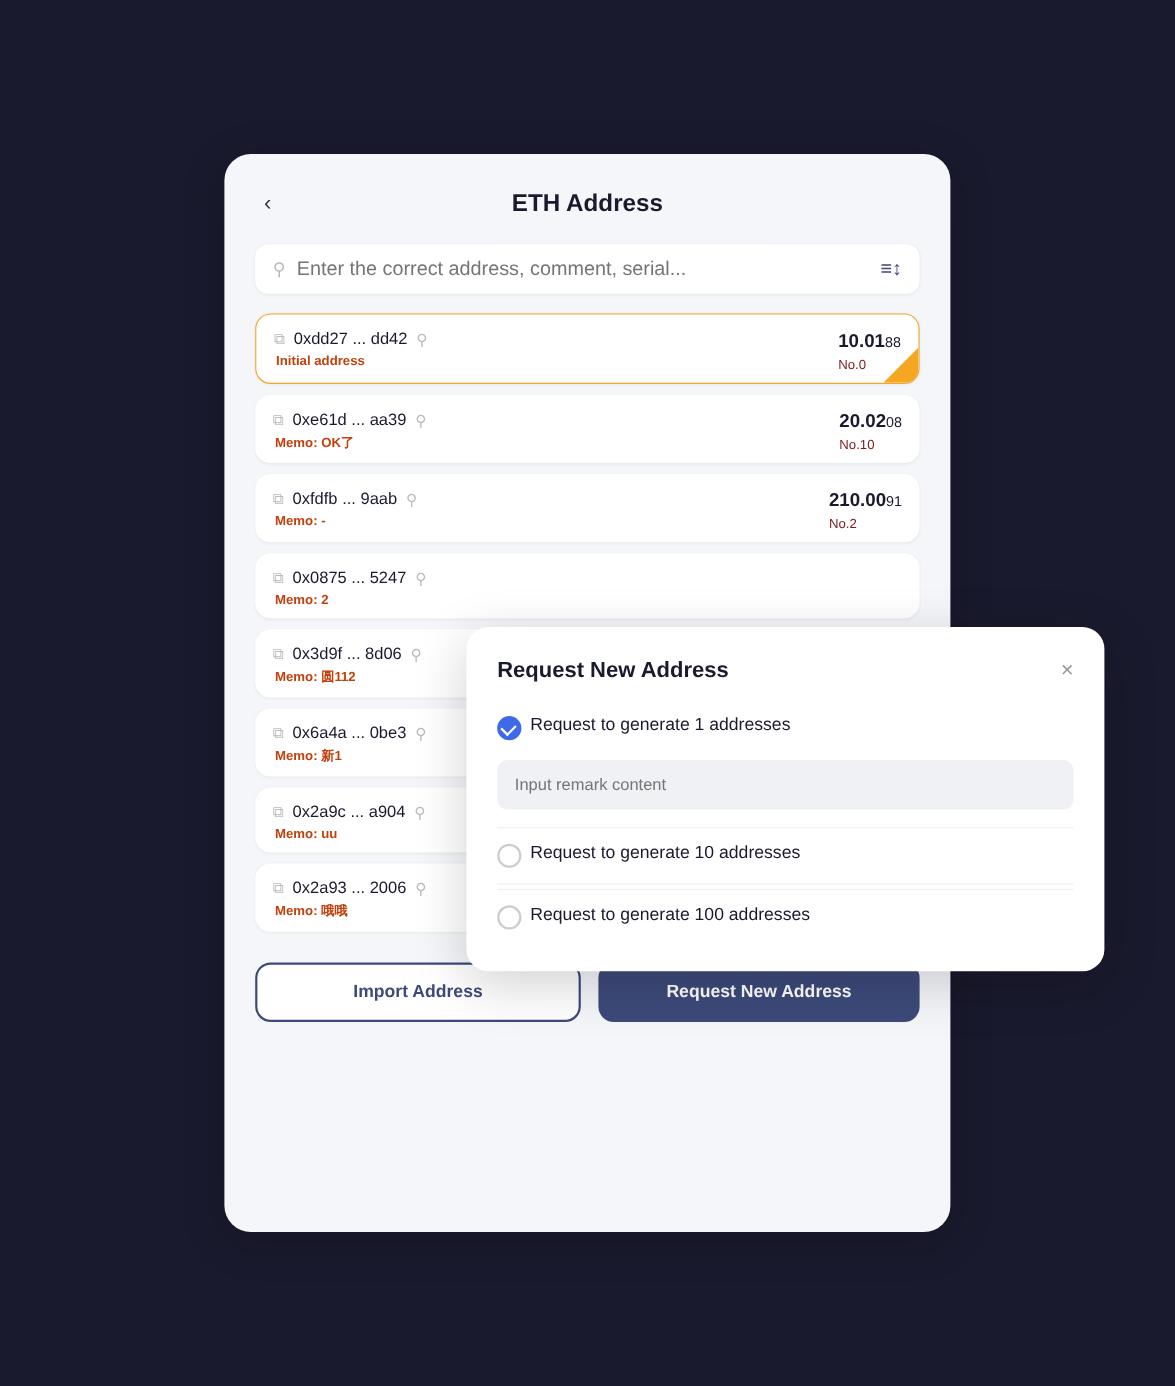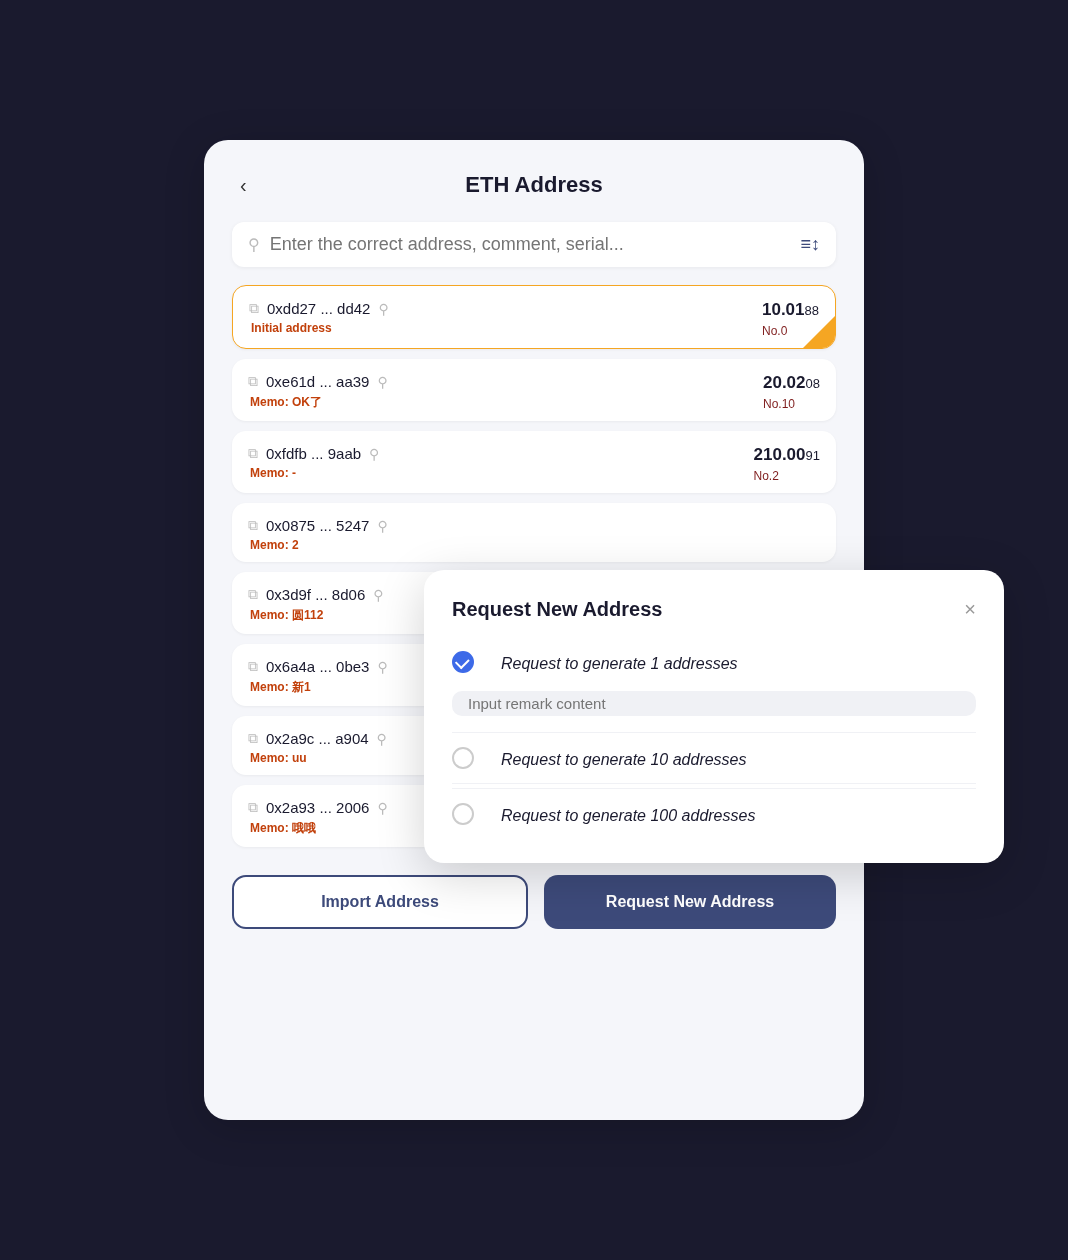--- a/index.html
+++ b/index.html
@@ -240,24 +240,23 @@
     .modal-close {
       background: none;
       border: none;
       cursor: pointer;
       font-size: 20px;
       color: #999;
     }
 
     .modal-option {
       display: flex;
-      align-items: flex-end;
-      gap: 27px;
+      align-items: flex-start;
+      gap: 8px;
       padding: 10px 0;
-      font-style: italic;
     }
 
     .radio-circle {
       width: 22px;
       height: 22px;
       border-radius: 50%;
       border: 2px solid #ccc;
       display: flex;
       align-items: center;
       justify-content: center;
@@ -279,21 +278,21 @@
       display: block;
     }
 
     .option-label {
       font-size: 16px;
       color: #1a1a2e;
     }
 
     .remark-input {
       width: 100%;
-      padding: 4px 16px;
+      padding: 14px 16px;
       border: none;
       border-radius: 10px;
       background: #f0f1f5;
       font-size: 15px;
       color: #bbb;
       outline: none;
       margin: 8px 0 12px 0;
     }
 
     .divider {

